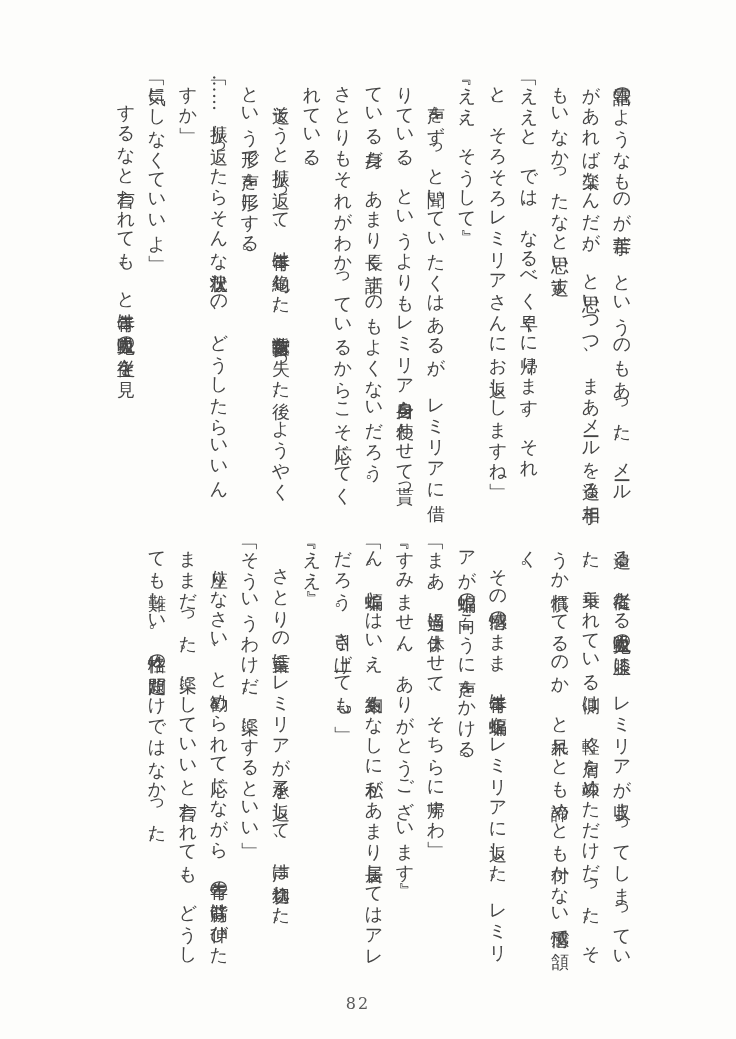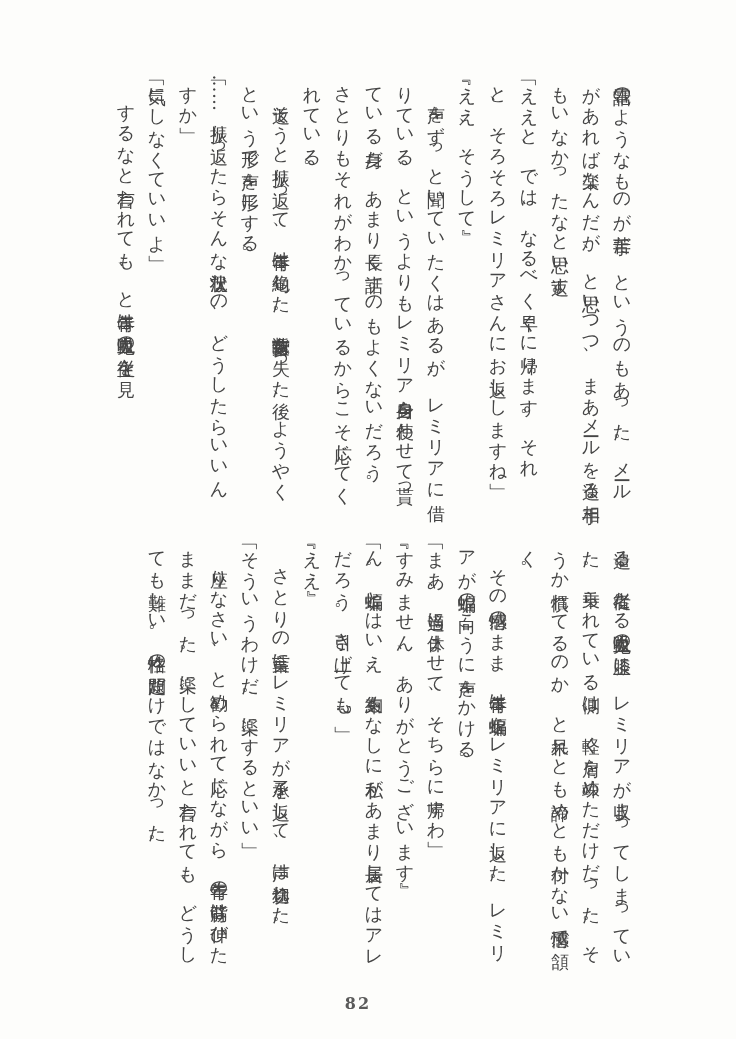--- a/index.html
+++ b/index.html
@@ -38,21 +38,20 @@
   }
   .page-number {
     position: absolute;
     left: 0;
     right: 20px;
     bottom: 26px;
     text-align: center;
     font-size: 16px;
     letter-spacing: 2px;
     color: #5a5a5a;
-    font-weight: bold;
   }
 </style>
 </head>
 <body>
 
 <div class="page" style="background: rgb(253, 253, 251);">
   <div class="text-block upper" style="color: rgb(69, 69, 69);">
       <p class="para">電話のようなものが苦手だ、というのもあった。メールがあれば楽なんだが、と思いつつ、まあメールを送る相手もいなかったなと思い返す。</p>
       <p class="para">「ええと、では、なるべく早くに帰ります。それと、そろそろレミリアさんにお返ししますね」</p>
       <p class="para">『ええ、そうして』</p>

